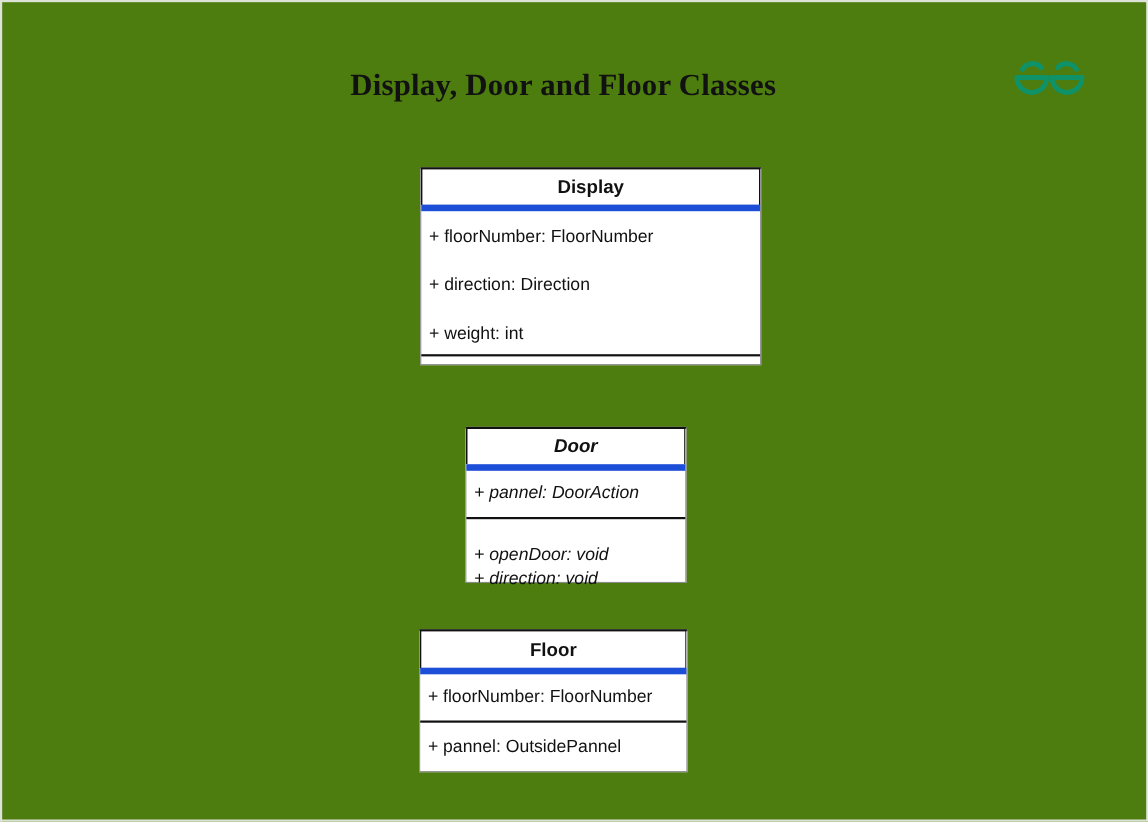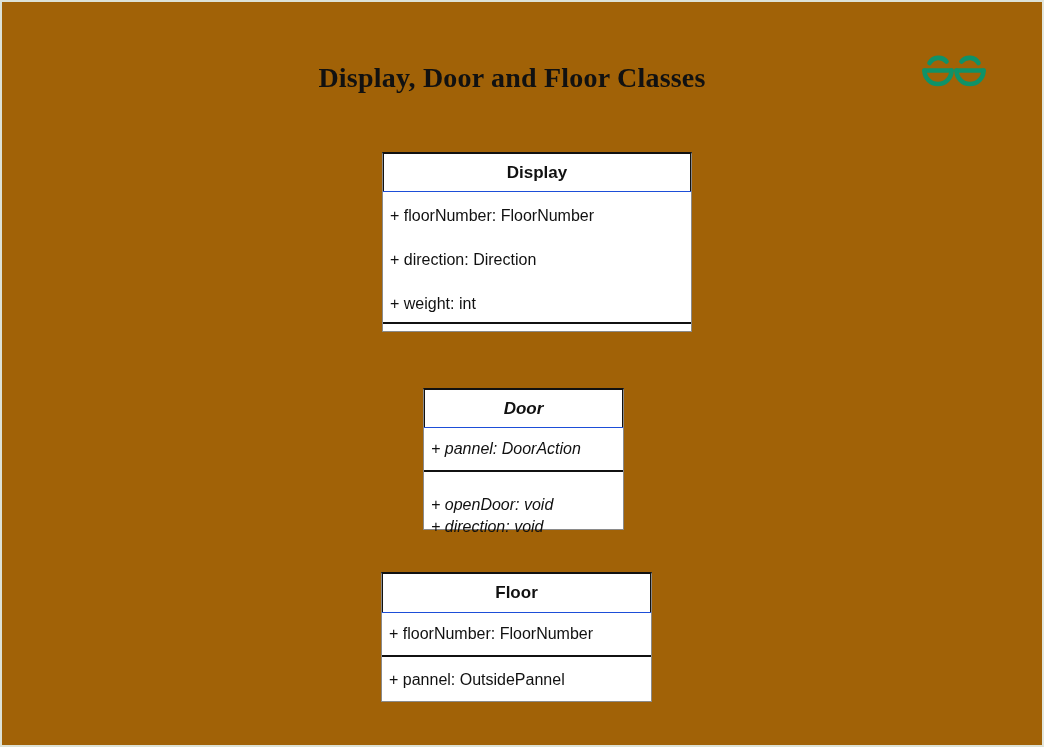--- a/index.html
+++ b/index.html
@@ -11,21 +11,21 @@
     height: 747px;
     background: #ffffff;
     font-family: "Liberation Sans", sans-serif;
     overflow: hidden;
   }
   #canvas {
     position: relative;
     width: 1044px;
     height: 747px;
     box-sizing: border-box;
-    background: #a16207;
+    background: #4d7c0f;
     border-top: 2px solid #dde2d6;
     border-left: 2px solid #dde2d6;
     border-right: 2px solid #e3e6dd;
     border-bottom: 2px solid #dde2d6;
   }
 
   
   .diagram-title {
     position: absolute;
     left: 0;
@@ -55,21 +55,21 @@
     box-sizing: border-box;
     border: 1px solid #8a8a8a;
     border-top: 2px solid #111111;
   }
   .uml-class .cls-header {
     box-sizing: border-box;
     text-align: center;
     font-weight: bold;
     font-size: 17px;
     color: #111111;
-    border-bottom: 1px solid #1d4ed8;
+    border-bottom: 6px solid #1d4ed8;
     
     box-shadow: inset 2px 0 0 -1px #111111, inset -2px 0 0 -1px #111111;
     display: flex;
     align-items: center;
     justify-content: center;
   }
   .uml-class .cls-compartment {
     box-sizing: border-box;
     font-size: 16px;
     color: #111111;
@@ -112,21 +112,21 @@
   #class-door .cls-header { height: 38px; }
   #class-door .attrs { height: 42px; }
   #class-door .attrs .attr-line { line-height: 42px; height: 42px; }
   #class-door .methods { padding-top: 22px; }
   #class-door .methods .attr-line { line-height: 22px; height: 22px; }
 
   
   #class-floor {
     left: 379px;
     top: 570px;
-    width: 271px;
+    width: 244px;
     height: 130px;
   }
   #class-floor .cls-header { height: 39px; }
   #class-floor .attrs { height: 42px; }
   #class-floor .attrs .attr-line { line-height: 42px; height: 42px; }
   #class-floor .methods { height: 47px; }
   #class-floor .methods .attr-line { line-height: 45px; height: 45px; }
 </style>
 </head>
 <body>

